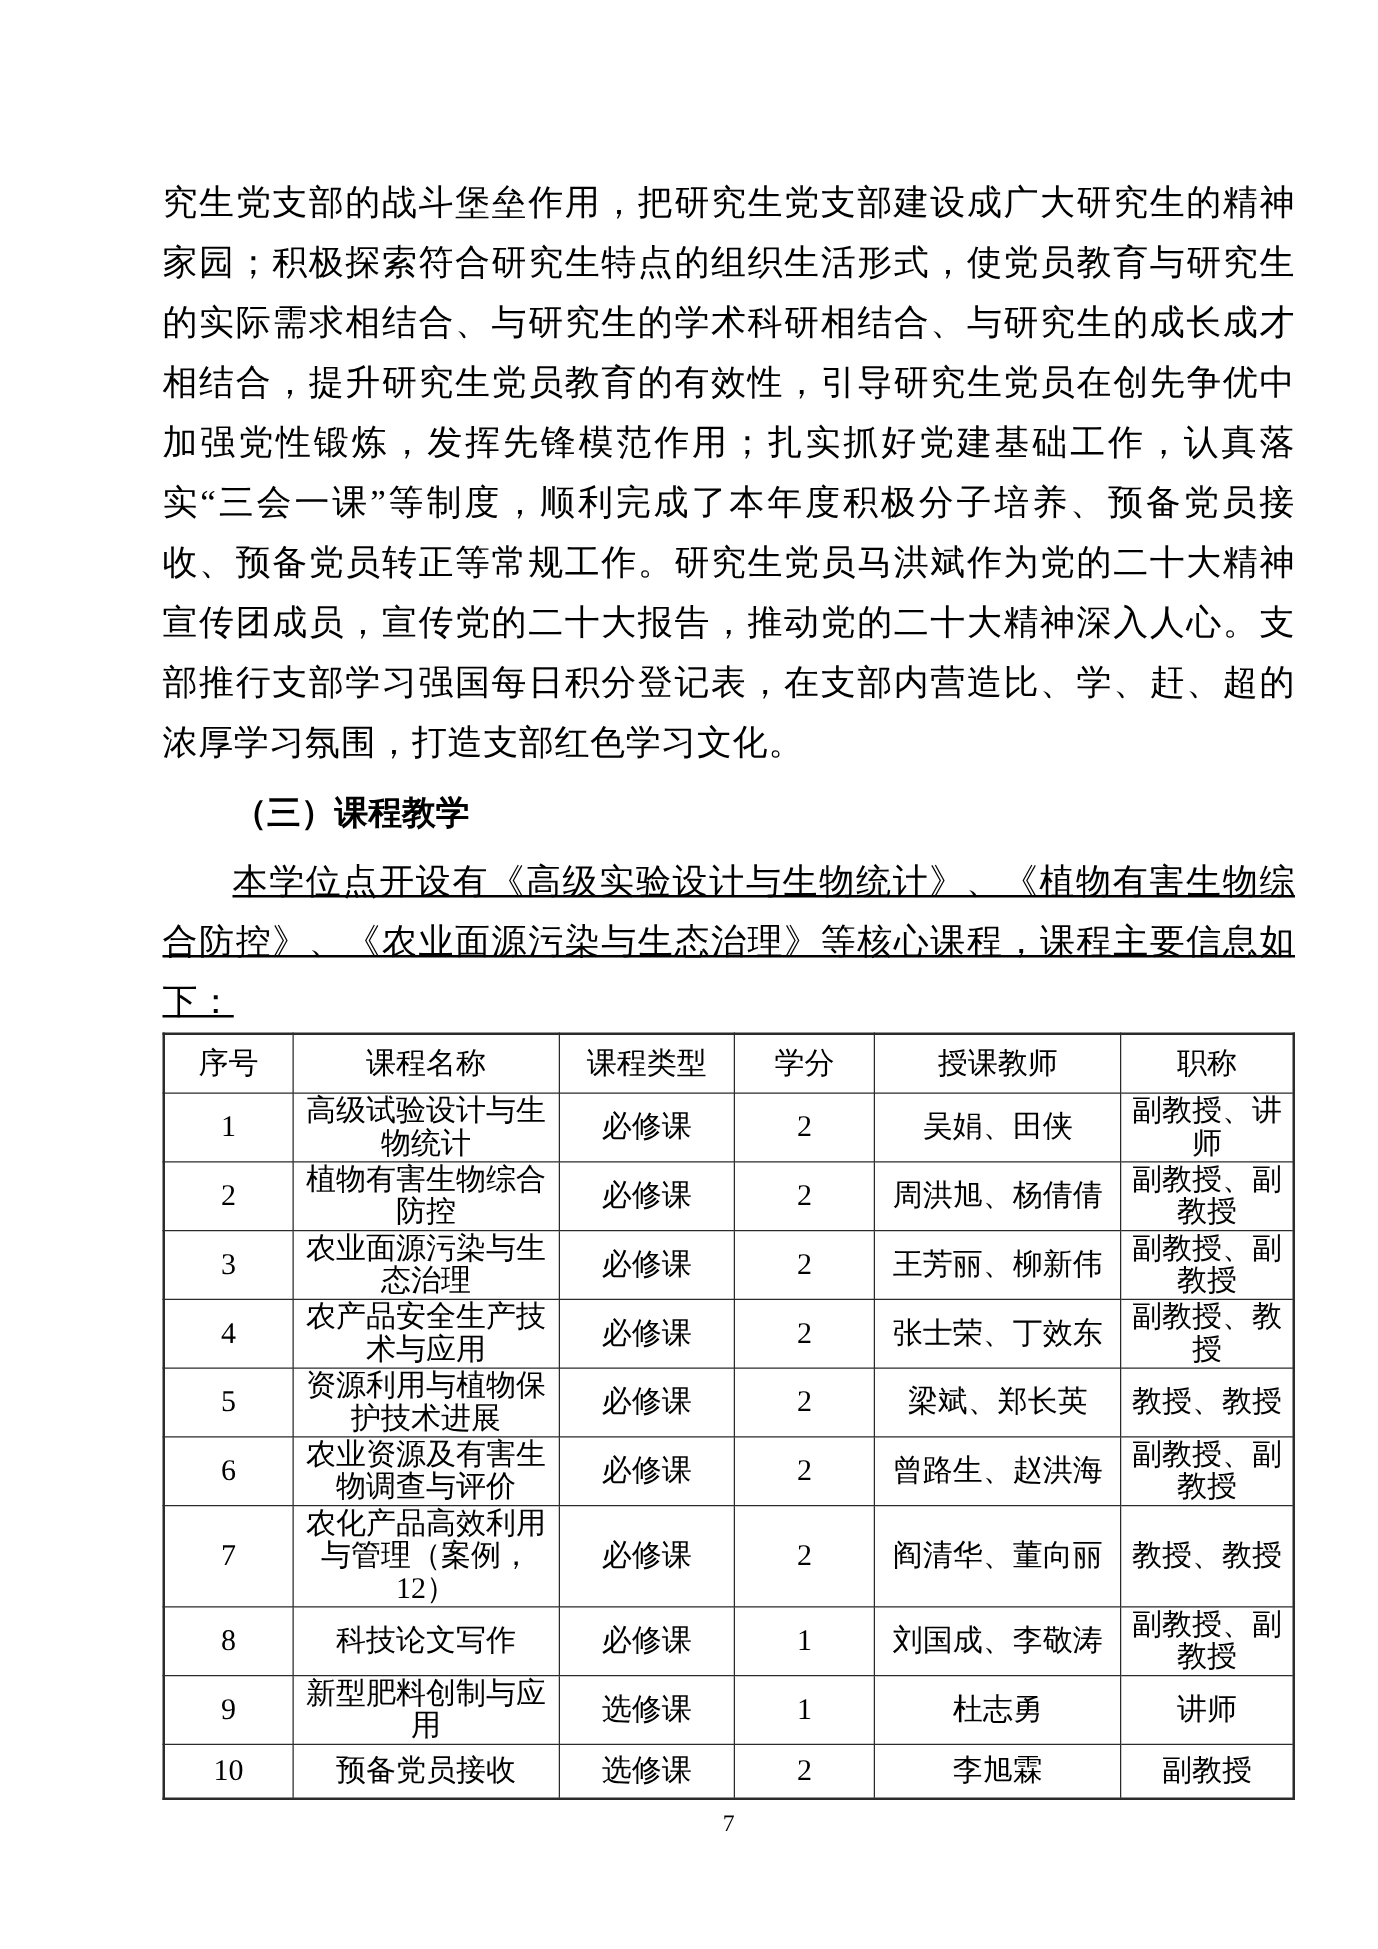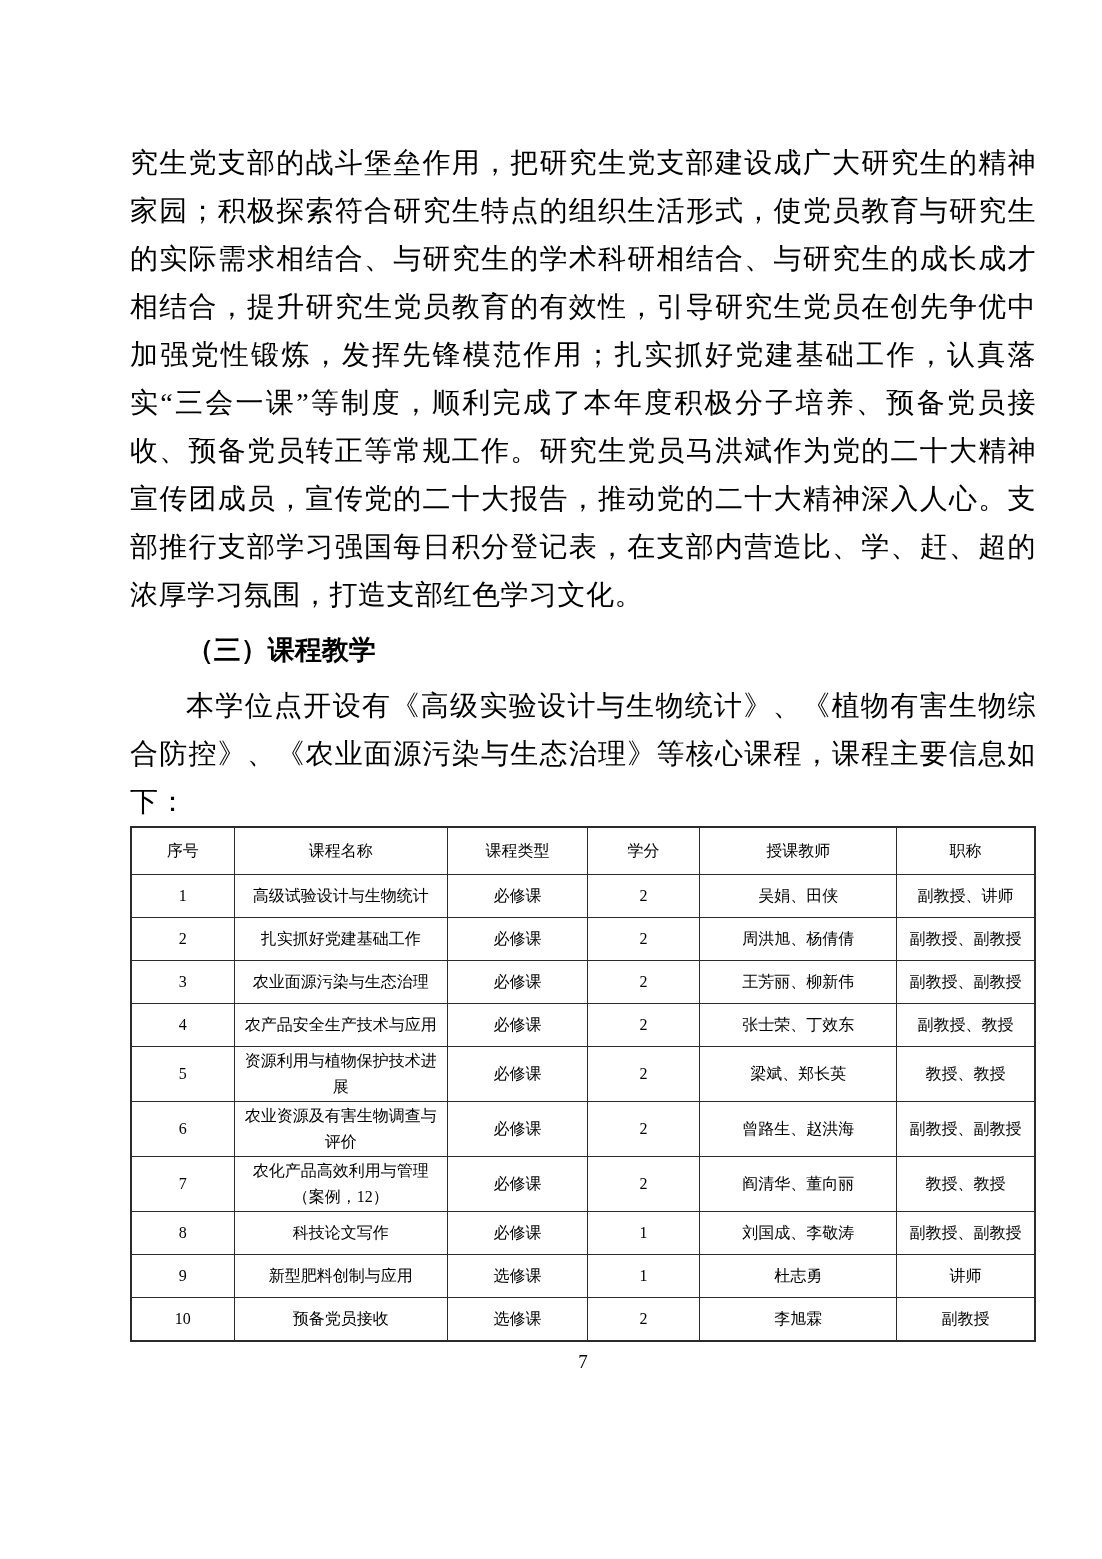--- a/index.html
+++ b/index.html
@@ -20,41 +20,42 @@
   }
   .body-text {
     font-size: 28px;
     line-height: 48px;
     text-align: justify;
     margin: 0;
     letter-spacing: 0.5px;
   }
   .body-text.indent {
     text-indent: 2em;
+    text-decoration: underline;
   }
   .section-heading {
     font-family: "Liberation Sans", "DejaVu Sans", sans-serif;
     font-weight: bold;
     font-size: 27px;
     line-height: 44px;
     text-indent: 2.1em;
     margin: 9px 0 10px 0;
   }
   .table-caption {
     text-align: center;
     font-size: 24px;
     line-height: 30px;
     margin: 16px 0 6px 0;
   }
   table.course-table {
     width: 100%;
     border-collapse: collapse;
     table-layout: fixed;
     border: 2px solid #2b2b2b;
-    font-size: 16px;
+    font-size: 24px;
   }
   table.course-table th,
   table.course-table td {
     border: 1px solid #2b2b2b;
     text-align: center;
     vertical-align: middle;
     font-weight: normal;
     line-height: 26px;
     padding: 1px 3px;
     height: 40px;
@@ -105,21 +106,21 @@
     <td>1</td>
     <td>高级试验设计与生物统计</td>
     <td>必修课</td>
     <td>2</td>
     <td>吴娟、田侠</td>
     <td>副教授、讲师</td>
   </tr>
 
   <tr>
     <td>2</td>
-    <td>扎实抓好党建基础工作</td>
+    <td>植物有害生物综合防控</td>
     <td>必修课</td>
     <td>2</td>
     <td>周洪旭、杨倩倩</td>
     <td>副教授、副教授</td>
   </tr>
 
   <tr>
     <td>3</td>
     <td>农业面源污染与生态治理</td>
     <td>必修课</td>

